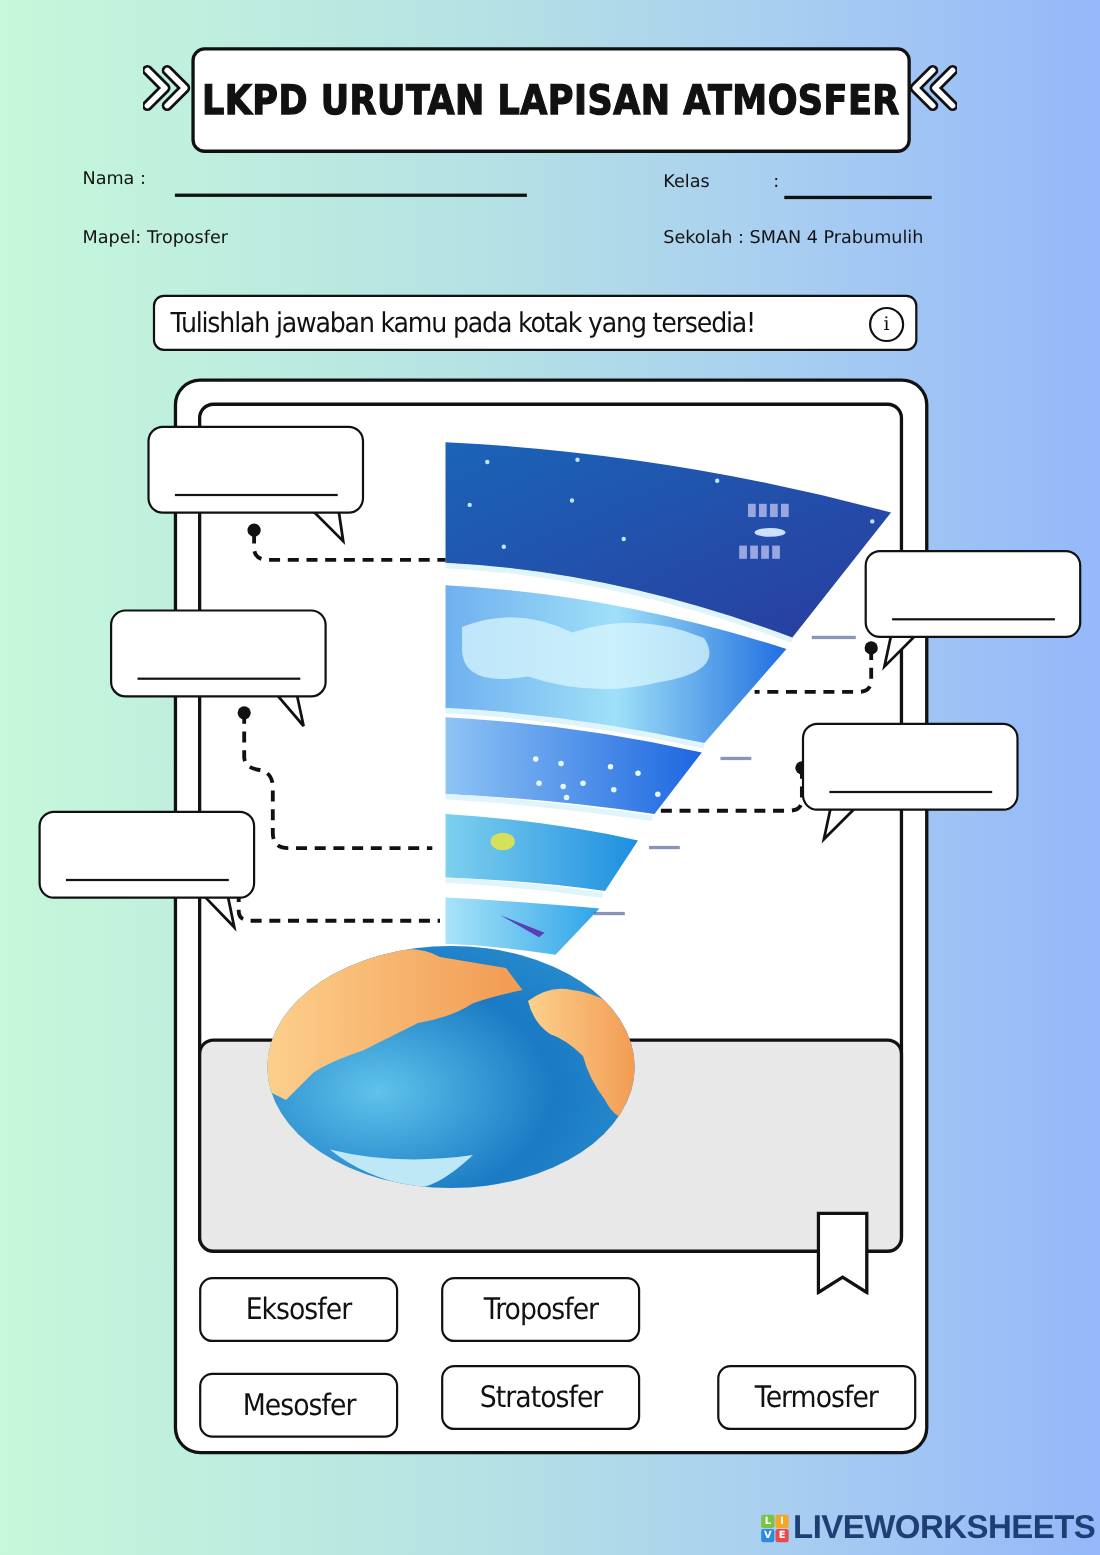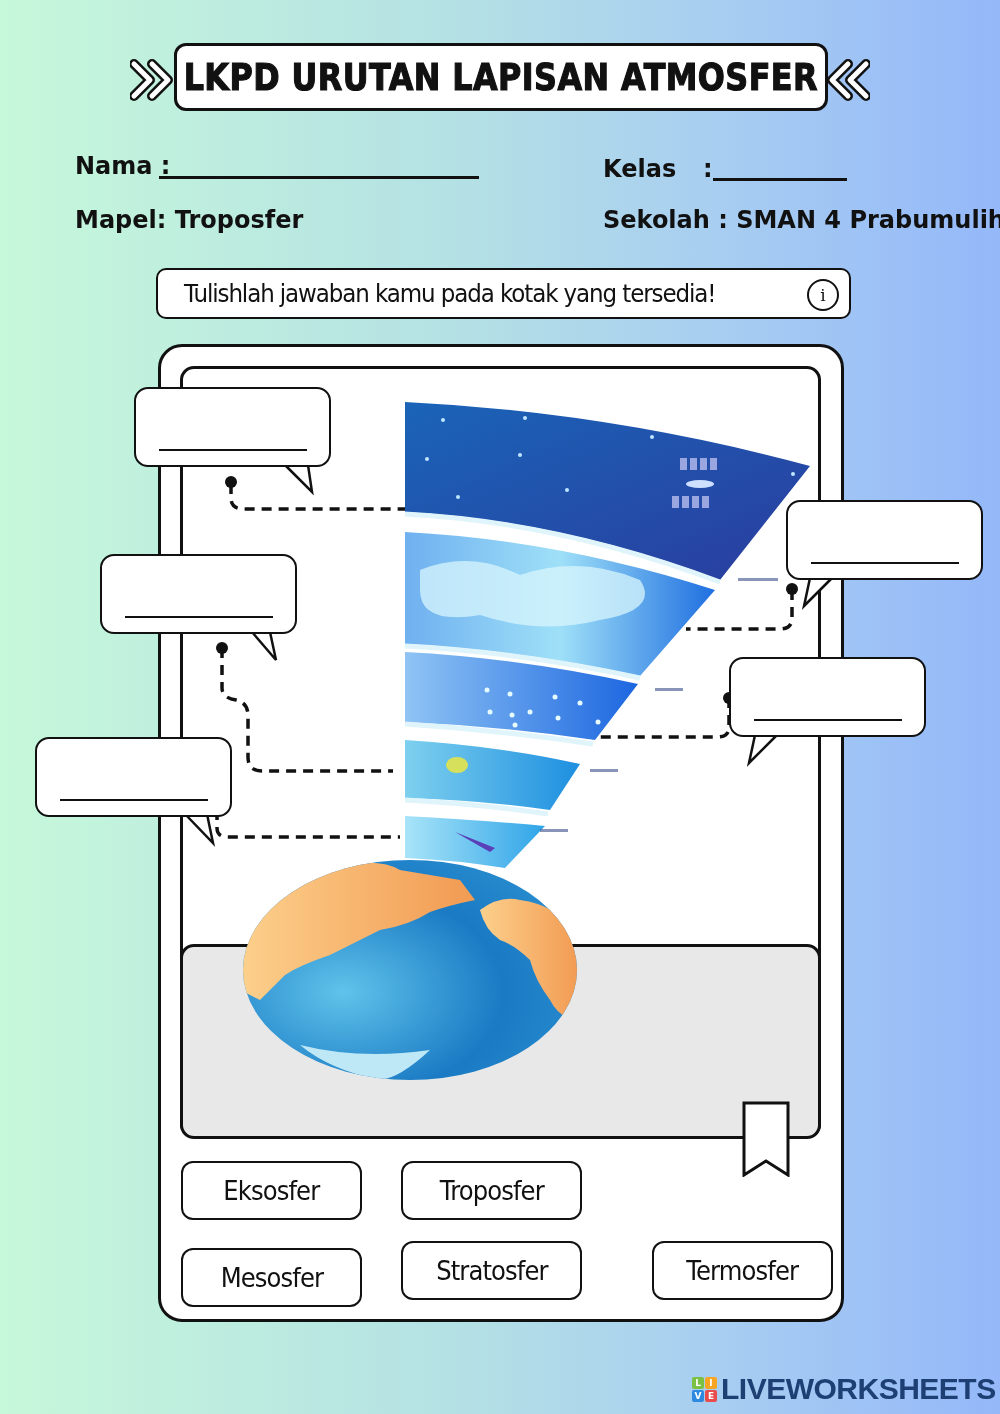--- a/index.html
+++ b/index.html
@@ -7,41 +7,41 @@
   body {
     position: relative;
     background: linear-gradient(90deg, #c6f8da 0%, #b4e1e4 45%, #a9cff0 70%, #94b8f9 100%);
     font-family: "DejaVu Sans", sans-serif;
     color: #111;
   }
   .abs { position: absolute; }
 
   
   .title-box {
-    left: 174px; top: 43px; width: 654px; height: 68px;
+    left: 174px; top: 43px; width: 654px; height: 96px;
     background: #fff; border: 3px solid #111; border-radius: 12px;
     display: flex; align-items: center; justify-content: center;
   }
   .title-text {
     font-family: "DejaVu Sans", sans-serif; font-weight: 900; font-size: 37px;
     letter-spacing: 0.5px; transform: scaleX(0.86); white-space: nowrap;
     -webkit-text-stroke: 1.2px #111;
   }
   .chev { top: 58px; width: 54px; height: 44px; }
   .chev svg { width: 100%; height: 100%; }
 
   
-  .field-label { font-weight: bold; font-size: 24px; white-space: nowrap; }
+  .field-label { font-weight: normal; font-size: 16px; white-space: nowrap; }
   .blank-line { border-bottom: 3px solid #111; height: 0; }
 
   
   .instr {
-    left: 156px; top: 268px; width: 695px; height: 51px;
+    left: 139px; top: 268px; width: 695px; height: 51px;
     background: #fff; border: 2px solid #111; border-radius: 10px;
-    display: flex; align-items: center; padding-left: 26px;
+    display: flex; align-items: center; padding-left: 14px;
   }
   .instr-text { font-size: 25px; letter-spacing: -1.2px; transform: scaleX(0.92); transform-origin: left center; white-space: nowrap; }
   .info-icon {
     position: absolute; right: 10px; top: 9px; width: 32px; height: 32px;
     border: 2px solid #111; border-radius: 50%;
     display: flex; align-items: center; justify-content: center;
     font-size: 17px; font-family: "DejaVu Serif", serif;
   }
 
   

